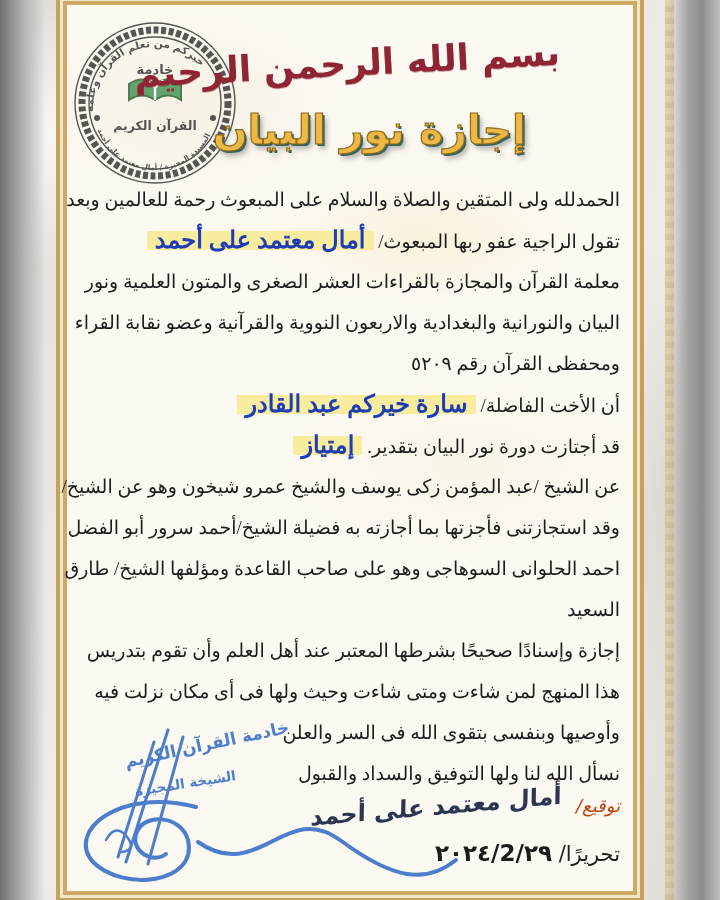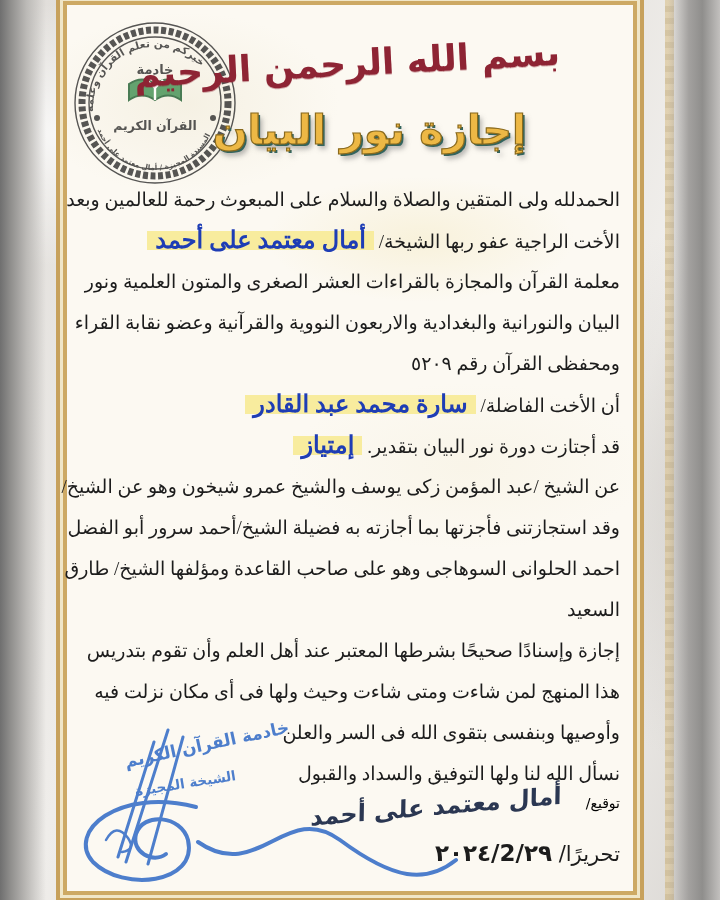--- a/index.html
+++ b/index.html
@@ -49,21 +49,21 @@
   }
   .body-text{
     position:absolute;top:179px;right:100px;left:78px;direction:rtl;text-align:right;
     font-size:19px;color:#1c1c1c;
   }
   .line{height:41px;line-height:41px;white-space:nowrap;font-family:Liberation Serif, serif;}
   .hl-name{
     font-size:24px;font-weight:bold;color:#1e3db5;padding:0 8px;
     background:linear-gradient(transparent 16%, #f8ec9e 16% 90%, transparent 90%);
   }
-  .sig-row{position:absolute;top:795px;right:100px;direction:rtl;font-size:14px;color:#000000;white-space:nowrap;}
+  .sig-row{position:absolute;top:795px;right:100px;direction:rtl;font-size:18px;color:#c2410c;white-space:nowrap;font-style:italic;}
   .date-row{position:absolute;top:840px;right:100px;direction:rtl;font-size:21px;color:#1c1c1c;white-space:nowrap;}
   .date-value{font-size:23px;font-weight:bold;letter-spacing:1px;}
   .hand-sign{
     position:absolute;left:372px;top:790px;width:190px;text-align:center;white-space:nowrap;
     direction:rtl;font-size:24px;font-weight:bold;color:#2b3752;
     transform:rotate(-5deg) skewX(-6deg);letter-spacing:-1px;z-index:4;
   }
   .stamp-blue{position:absolute;left:48px;top:712px;z-index:4;}
   .stamp-text{font-weight:bold;fill:#3f74c9;font-family:"DejaVu Sans",sans-serif;}
   .seal-text{fill:#2b2b2b;font-family:"DejaVu Sans",sans-serif;font-weight:bold;}
@@ -105,29 +105,29 @@
     </g>
   </svg>
 
   <div class="bismillah">بسم الله الرحمن الرحيم</div>
 
   <div class="cert-title">إجازة نور البيان</div>
 
   <div class="body-text">
     <div class="line">الحمدلله ولى المتقين والصلاة والسلام على المبعوث رحمة للعالمين وبعد</div>
     <div class="line">
-      <span>الأخت الراجية عفو ربها الشيخة/</span>
+      <span>تقول الراجية عفو ربها المبعوث/</span>
       <span class="hl-name">أمال معتمد على أحمد</span>
     </div>
     <div class="line">معلمة القرآن والمجازة بالقراءات العشر الصغرى والمتون العلمية ونور</div>
     <div class="line">البيان والنورانية والبغدادية والاربعون النووية والقرآنية وعضو نقابة القراء</div>
     <div class="line">ومحفظى القرآن رقم ٥٢٠٩</div>
     <div class="line">
       <span>أن الأخت الفاضلة/</span>
-      <span class="hl-name">سارة محمد عبد القادر</span>
+      <span class="hl-name">سارة خيركم عبد القادر</span>
     </div>
     <div class="line">
       <span>قد أجتازت دورة نور البيان بتقدير.</span>
       <span class="hl-name">إمتياز</span>
     </div>
     <div class="line">عن الشيخ /عبد المؤمن زكى يوسف والشيخ عمرو شيخون وهو عن الشيخ/</div>
     <div class="line">وقد استجازتنى فأجزتها بما أجازته به فضيلة الشيخ/أحمد سرور أبو الفضل</div>
     <div class="line">احمد الحلوانى السوهاجى وهو على صاحب القاعدة ومؤلفها الشيخ/ طارق</div>
     <div class="line">السعيد</div>
     <div class="line">إجازة وإسنادًا صحيحًا بشرطها المعتبر عند أهل العلم وأن تقوم بتدريس</div>

